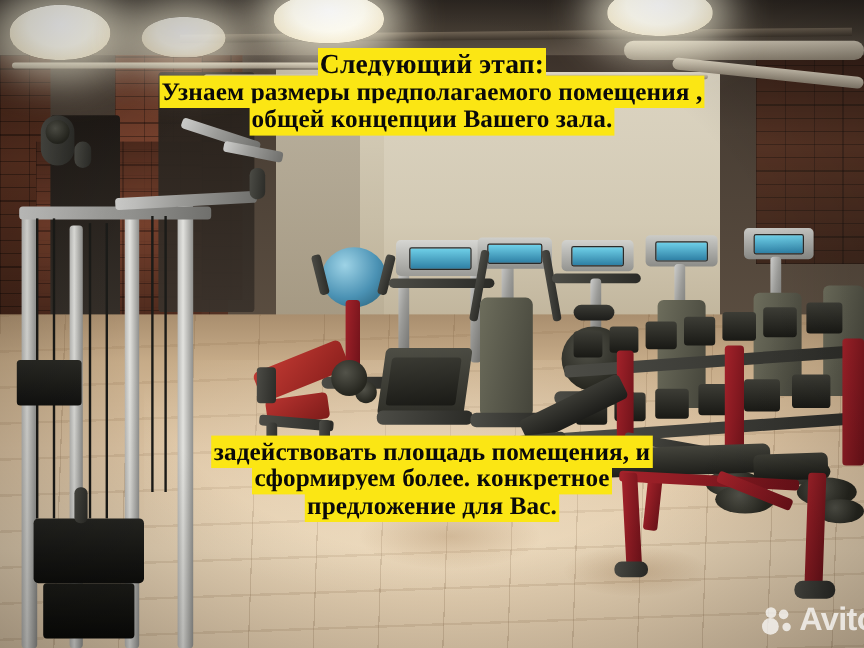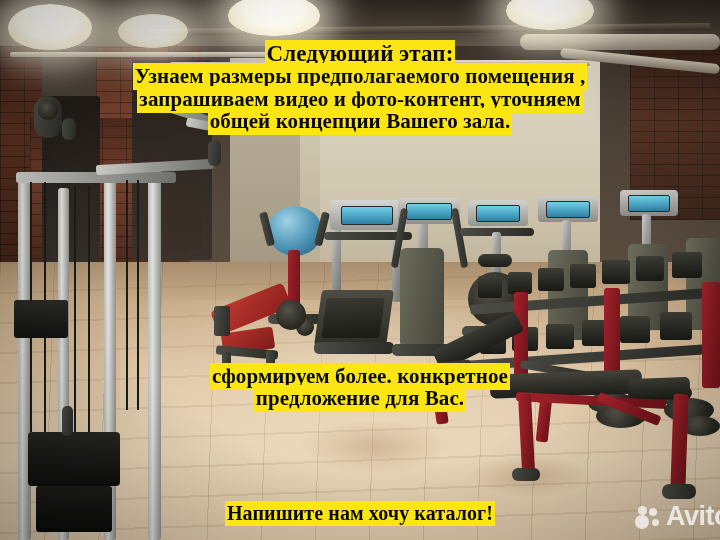--- a/index.html
+++ b/index.html
@@ -323,32 +323,29 @@
     <div class="mach dark-metal" style="left:512px;top:468px;width:28px;height:13px;border-radius:6px;"></div>
     <div class="mach dark-metal" style="left:662px;top:484px;width:34px;height:15px;border-radius:7px;"></div>
     <div class="mach red-metal" style="left:596px;top:404px;width:66px;height:10px;transform:rotate(22deg);"></div>
 
     <div class="vig"></div>
   </div>
 
   <div class="tblock" id="top-text">
     <div class="tline l1"><span>Следующий этап:</span></div>
     <div class="tline"><span>Узнаем размеры предполагаемого помещения ,</span></div>
-    <div class="tline"><span>запрашиваем видео и фото-контент, уточняем</span></div>
     <div class="tline"><span>общей концепции Вашего зала.</span></div>
   </div>
 
   <div class="tblock" id="mid-text">
+    <div class="tline"><span>задействовать площадь помещения, и</span></div>
     <div class="tline"><span>сформируем более. конкретное</span></div>
     <div class="tline"><span>предложение для Вас.</span></div>
   </div>
 
-  <div class="tblock" id="cta-text">
-    <div class="tline"><span>Напишите нам хочу каталог!</span></div>
-  </div>
 
   <div id="avito">
     <span class="av-dots">
       <i class="av-d1"></i>
         <i class="av-d2"></i>
         <i class="av-d3"></i>
         <i class="av-d4"></i>
     </span>
     <span class="av-word">Avito</span>
   </div>

